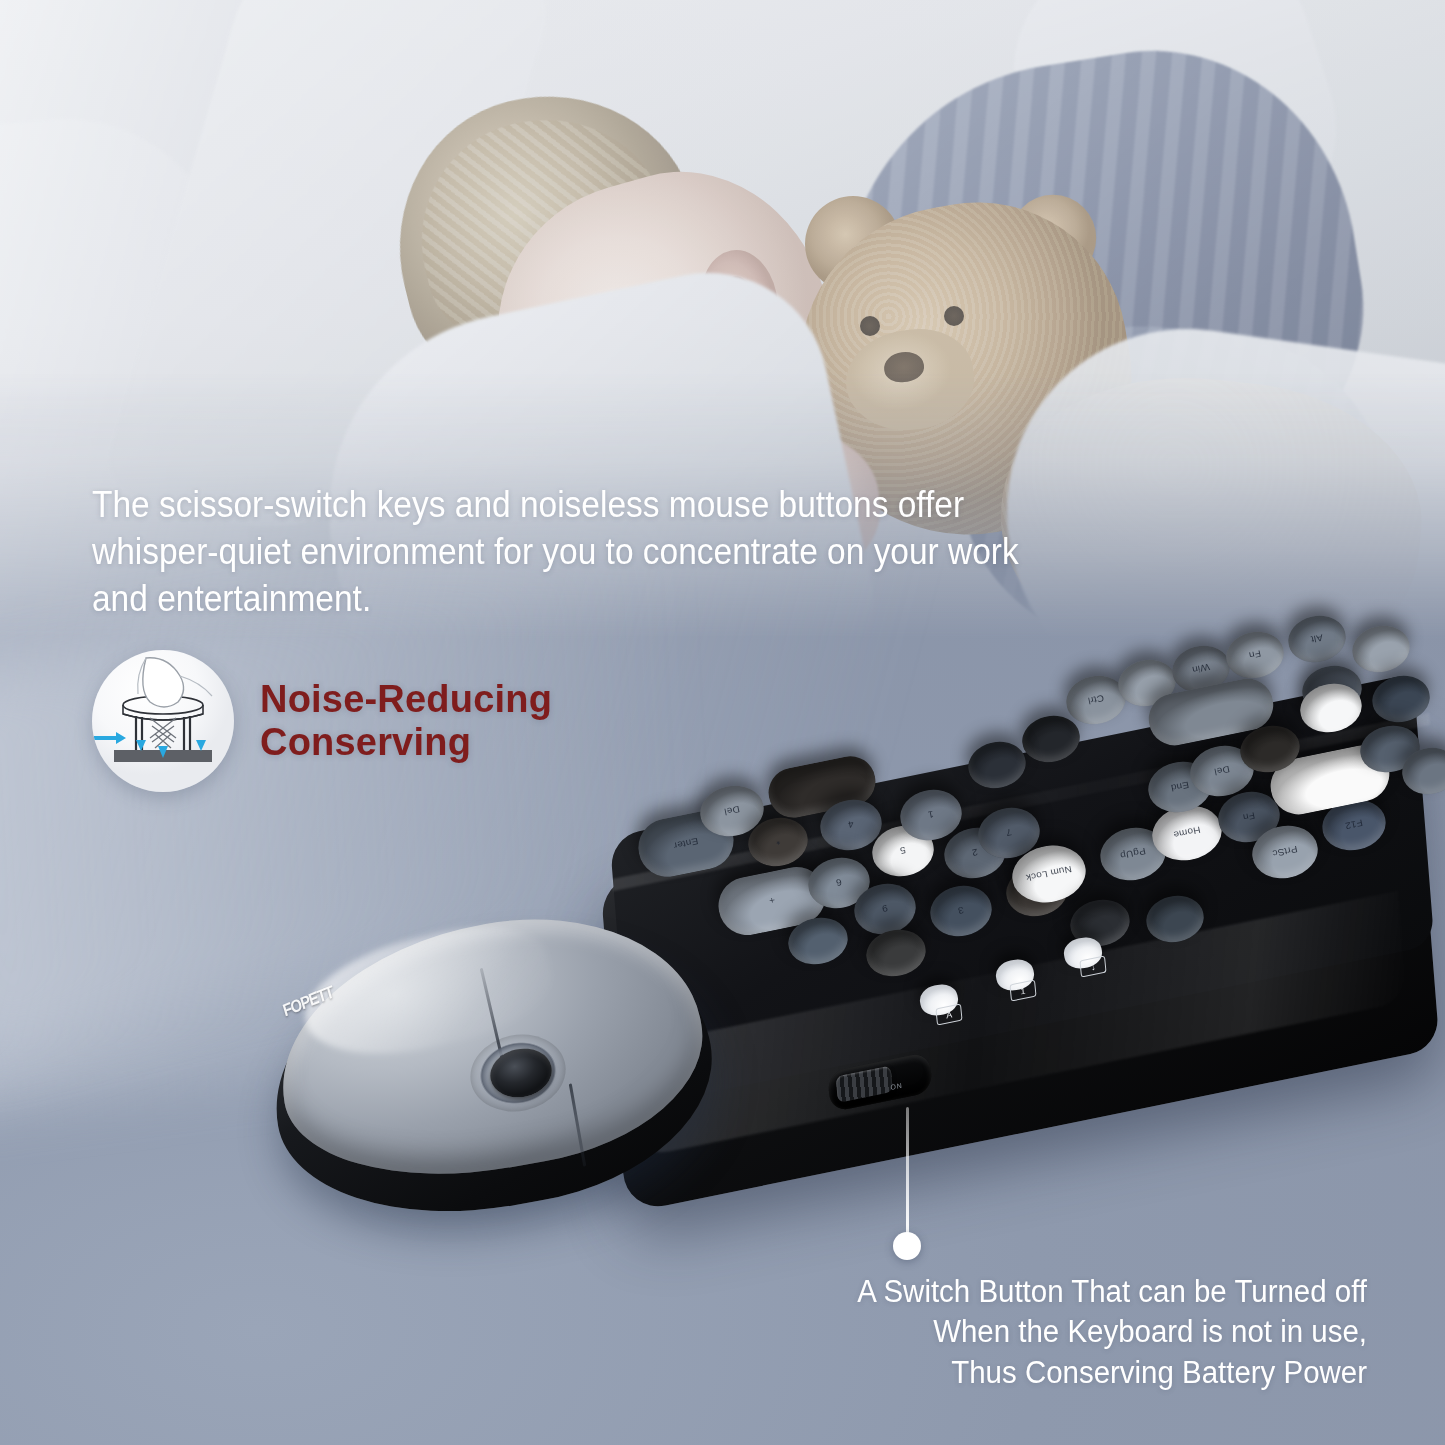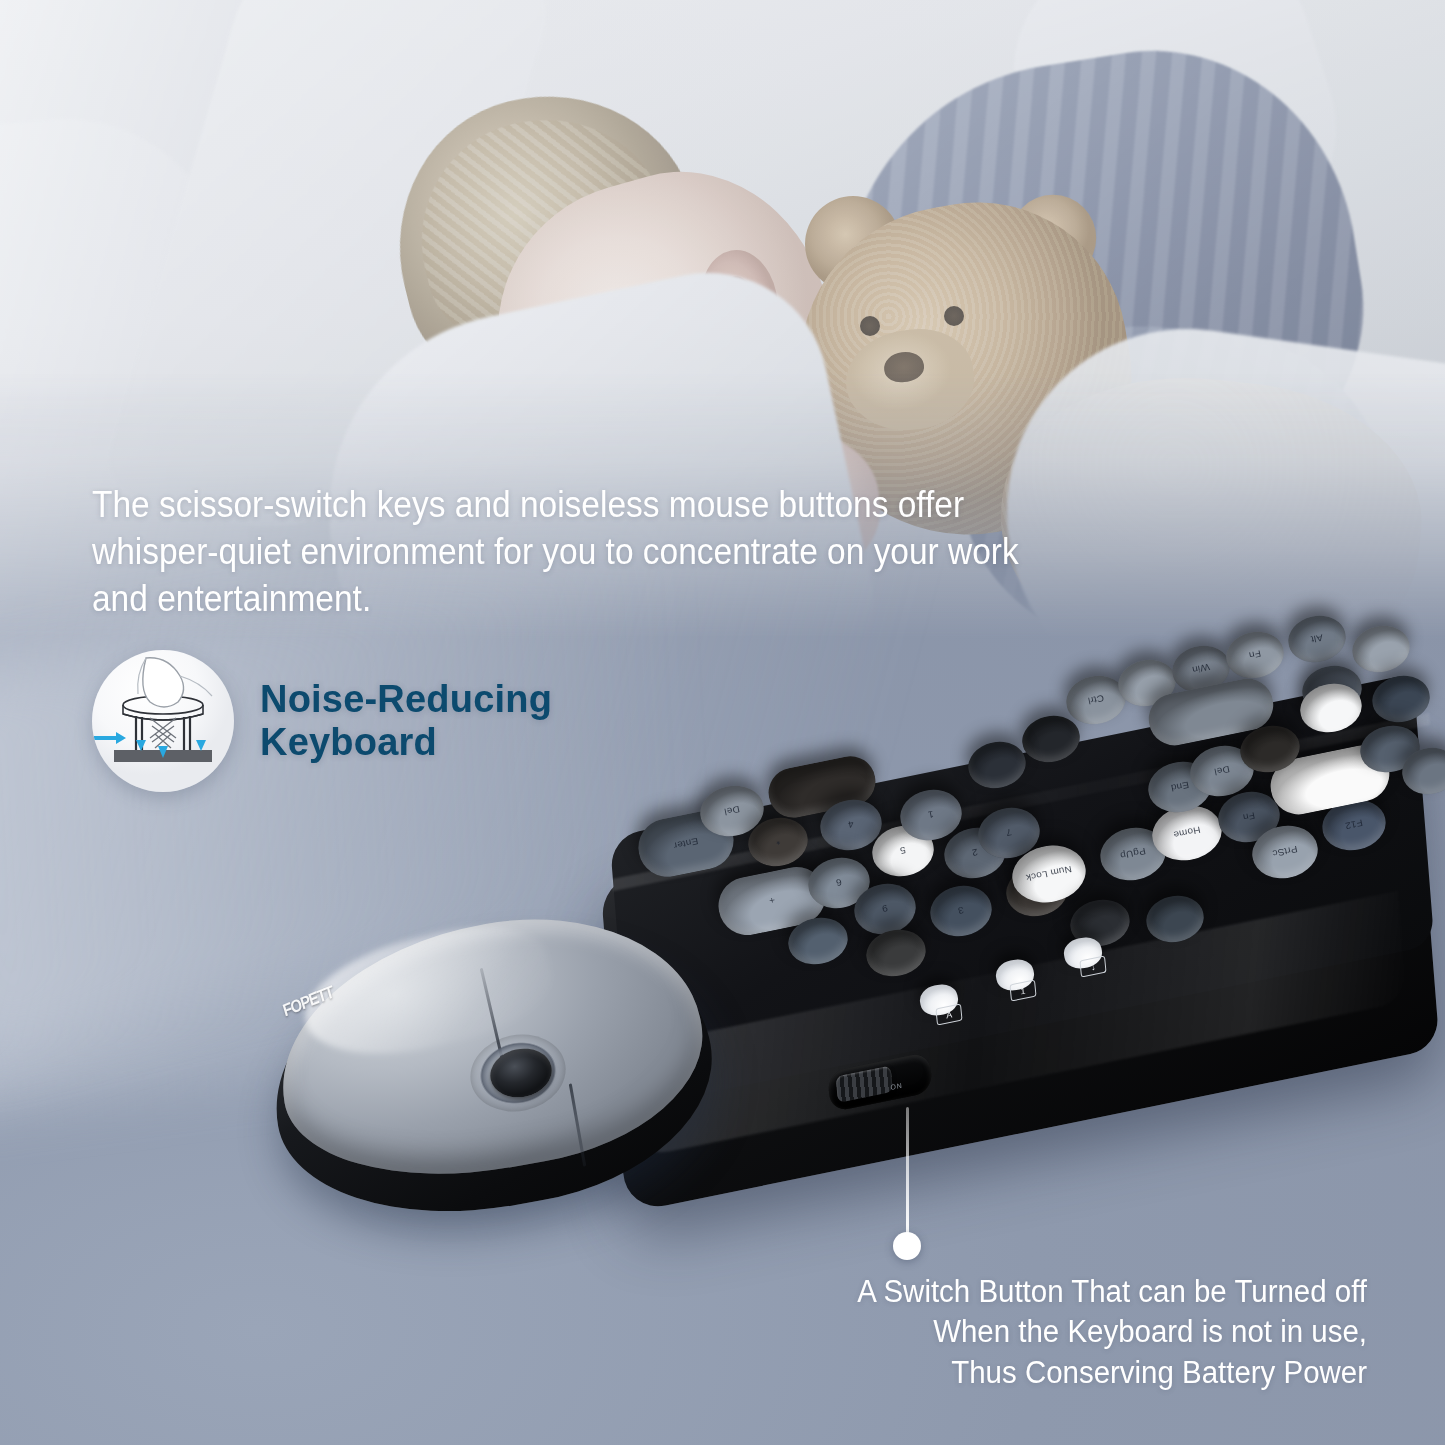--- a/index.html
+++ b/index.html
@@ -350,21 +350,21 @@
   .feature{
     position:absolute; left:92px; top:650px; display:flex; align-items:center; gap:26px;
   }
   .feat-badge{
     width:142px; height:142px; border-radius:50%;
     background:radial-gradient(60% 60% at 38% 28%, #ffffff, #f7f8fa 62%, #e9ebef 100%);
     box-shadow:0 6px 18px rgba(60,72,94,.25);
     position:relative; overflow:hidden; flex:0 0 auto;
   }
   .feat-txt{
-    font-size:38px; line-height:1.12; color:#0c4a6e; font-weight:700;
+    font-size:38px; line-height:1.12; color:#7f1d1d; font-weight:700;
     letter-spacing:.2px;
     text-shadow:0 1px 6px rgba(60,70,90,.22);
   }
 
   .callout-line{
     position:absolute; left:906px; top:1107px; width:3px; height:132px;
     background:linear-gradient(180deg,rgba(255,255,255,.45),#ffffff);
     border-radius:2px;
   }
   .callout-dot{
@@ -451,21 +451,21 @@
         <g fill="#29a8e0">
           <path d="M2 86 L24 86 L24 82 L34 88 L24 94 L24 90 L2 90 Z"></path>
           <path d="M44 90 L54 90 L49 101 Z"></path>
           <path d="M104 90 L114 90 L109 101 Z"></path>
           <path d="M66 96 L76 96 L71 108 Z"></path>
         </g>
       </svg>
     </div>
     <div class="feat-txt">
       <div>Noise-Reducing</div>
-      <div>Keyboard</div>
+      <div>Conserving</div>
     </div>
   </div>
 
   <div class="kb">
     <div class="kb-body"></div>
     <div class="kb-deck"></div>
     <div class="kb-rim"></div>
     <div class="kb-gloss"></div>
     <div class="pwr">
       <div class="pwr-knurl"></div>

